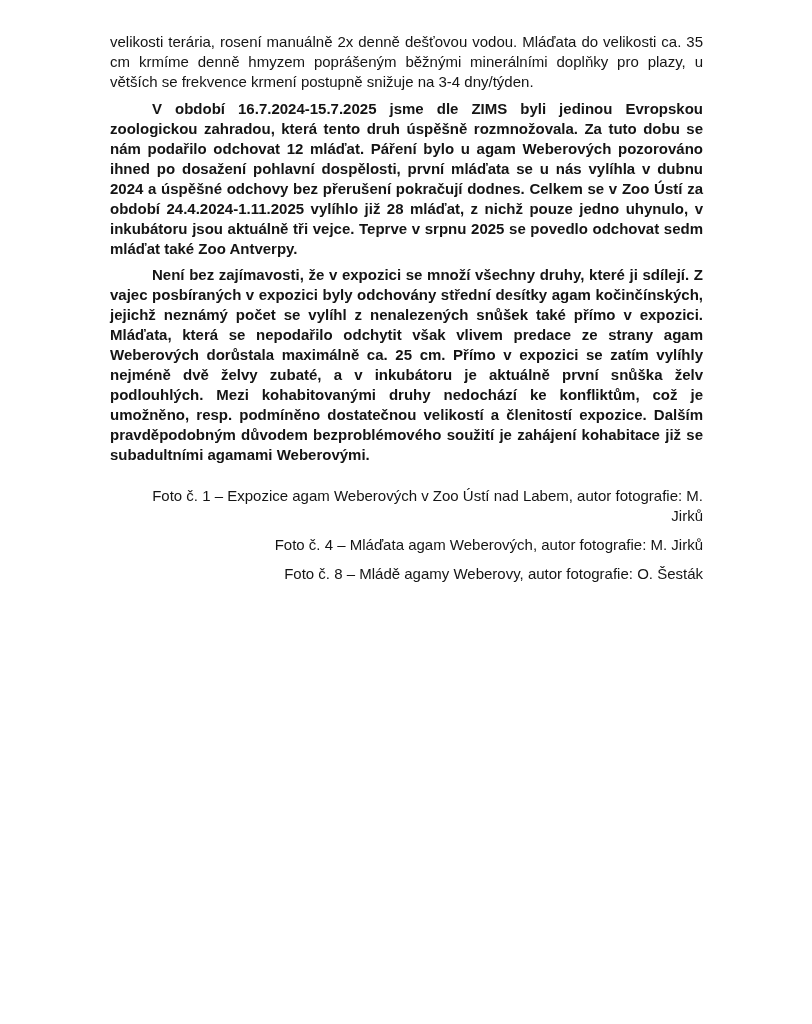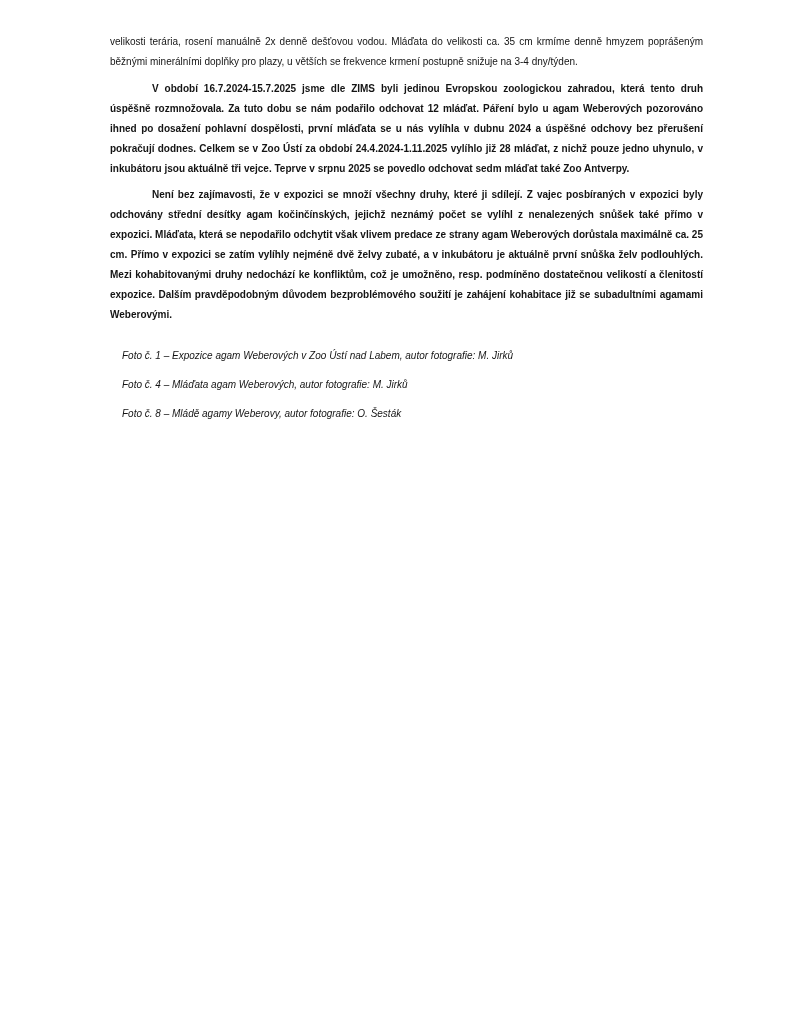--- a/index.html
+++ b/index.html
@@ -8,43 +8,42 @@
     background: #ffffff;
   }
   .page {
     position: relative;
     width: 812px;
     height: 1024px;
     background: #ffffff;
     box-sizing: border-box;
     padding: 32px 109px 0 110px;
     font-family: "Liberation Sans", sans-serif;
-    font-size: 10px;
+    font-size: 15px;
     line-height: 20px;
     color: #141414;
     overflow: hidden;
   }
   .body-text p.para {
     margin: 0 0 6.5px 0;
     text-align: justify;
     text-align-last: left;
     hyphens: none;
   }
   .body-text p.para.indent {
     text-indent: 42px;
     font-weight: bold;
   }
   .captions {
     margin-top: 21px;
   }
   .captions p.caption {
     margin: 0 0 9px 12px;
-    text-align: left;
+    text-align: right;
     line-height: 20px;
-    font-style: italic;
   }
 </style>
 </head>
 <body>
 
 <div class="page">
   <div class="body-text">
     <p class="para">velikosti terária, rosení manuálně 2x denně dešťovou vodou. Mláďata do velikosti ca. 35 cm krmíme denně hmyzem poprášeným běžnými minerálními doplňky pro plazy, u větších se frekvence krmení postupně snižuje na 3-4 dny/týden.</p>
     <p class="para indent">V období 16.7.2024-15.7.2025 jsme dle ZIMS byli jedinou Evropskou zoologickou zahradou, která tento druh úspěšně rozmnožovala. Za tuto dobu se nám podařilo odchovat 12 mláďat. Páření bylo u agam Weberových pozorováno ihned po dosažení pohlavní dospělosti, první mláďata se u nás vylíhla v dubnu 2024 a úspěšné odchovy bez přerušení pokračují dodnes. Celkem se v Zoo Ústí za období 24.4.2024-1.11.2025 vylíhlo již 28 mláďat, z nichž pouze jedno uhynulo, v inkubátoru jsou aktuálně tři vejce. Teprve v srpnu 2025 se povedlo odchovat sedm mláďat také Zoo Antverpy.</p>
     <p class="para indent">Není bez zajímavosti, že v expozici se množí všechny druhy, které ji sdílejí. Z vajec posbíraných v expozici byly odchovány střední desítky agam kočinčínských, jejichž neznámý počet se vylíhl z nenalezených snůšek také přímo v expozici. Mláďata, která se nepodařilo odchytit však vlivem predace ze strany agam Weberových dorůstala maximálně ca. 25 cm. Přímo v expozici se zatím vylíhly nejméně dvě želvy zubaté, a v inkubátoru je aktuálně první snůška želv podlouhlých. Mezi kohabitovanými druhy nedochází ke konfliktům, což je umožněno, resp. podmíněno dostatečnou velikostí a členitostí expozice. Dalším pravděpodobným důvodem bezproblémového soužití je zahájení kohabitace již se subadultními agamami Weberovými.</p>

